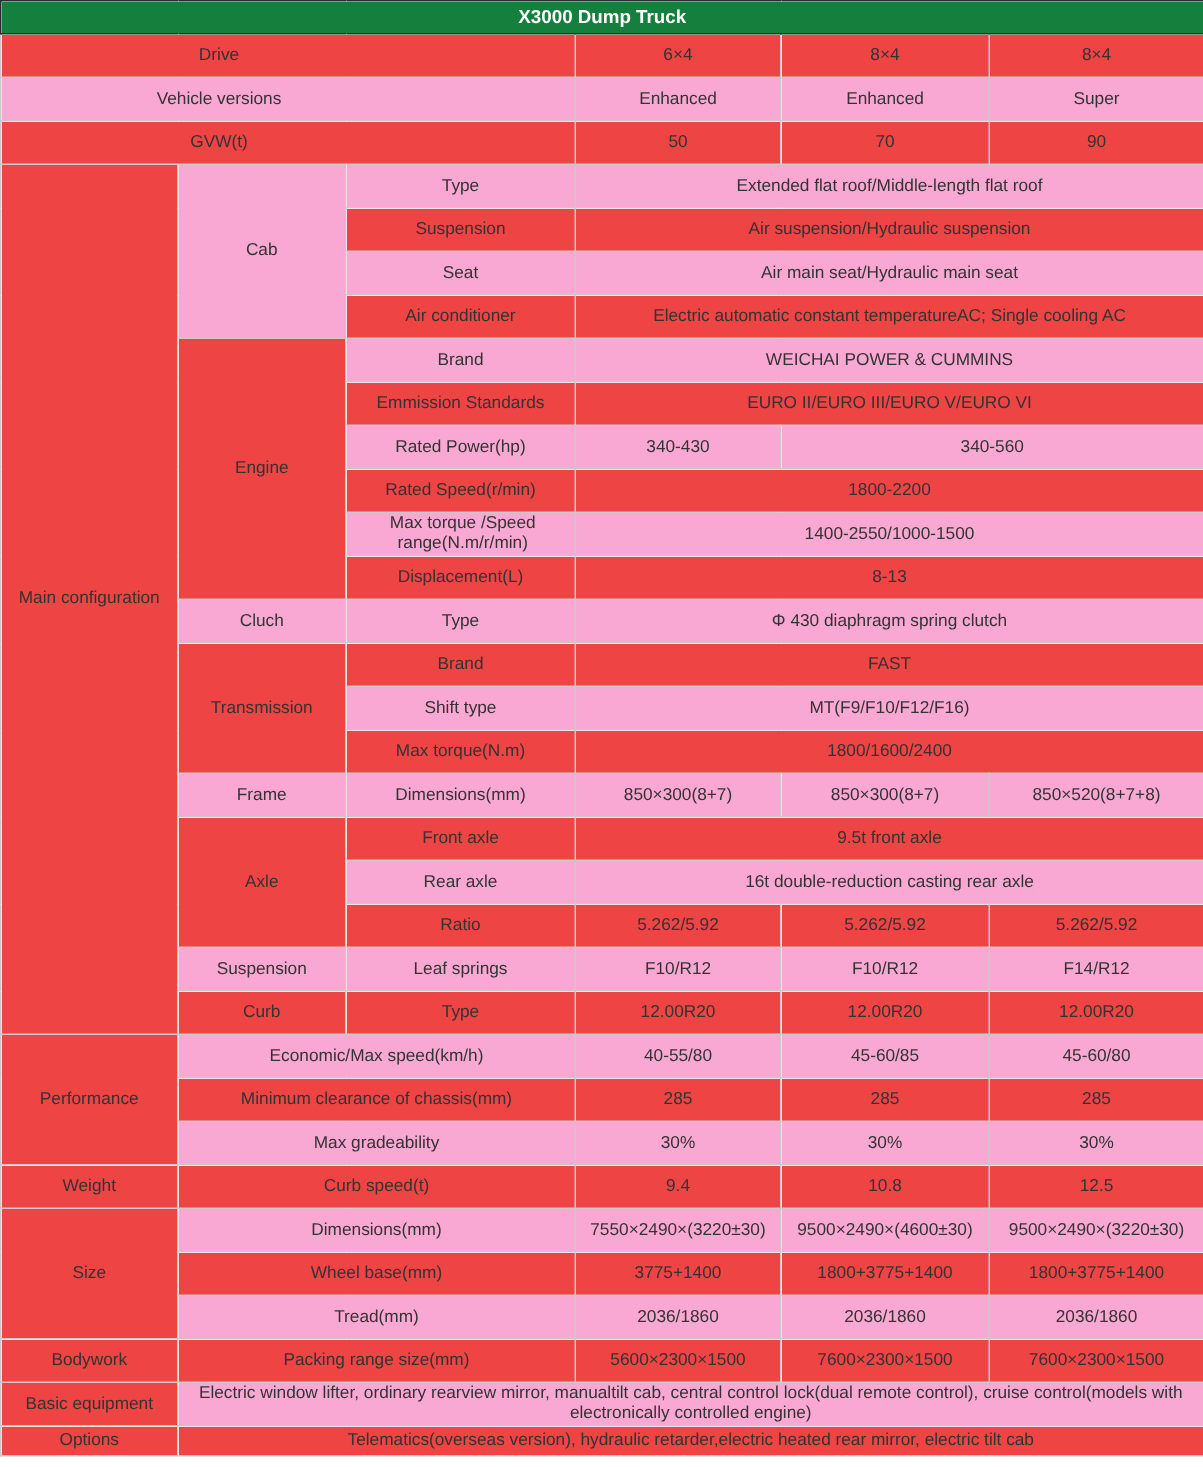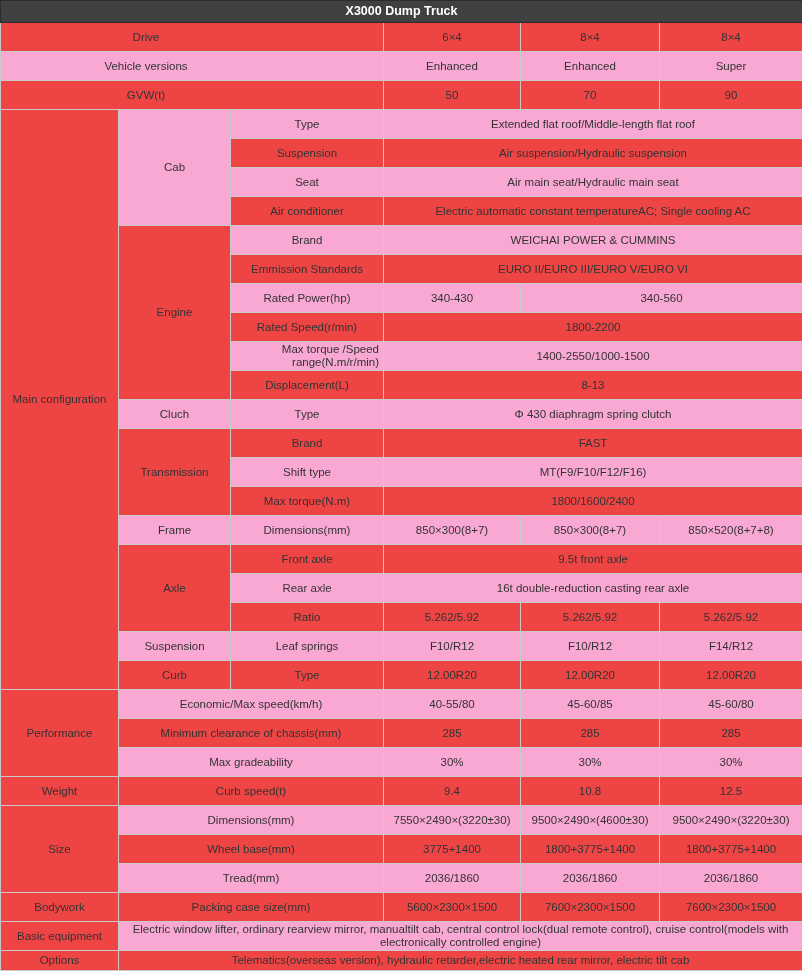--- a/index.html
+++ b/index.html
@@ -15,26 +15,26 @@
   td{
     border:1px solid #c9c9c9;
     font-size:11.5px;line-height:13px;color:#333333;
     text-align:center;vertical-align:middle;
     padding:1px 4px;overflow:hidden;
     word-wrap:break-word;
   }
   tr{height:29px;}
   .bg-w{background:#f9a8d4;}
   .bg-g{background:#ef4444;}
-  .bg-dark{background:#404040;}
+  .bg-dark{background:#15803d;}
   td.hdr{
     color:#ffffff;font-weight:bold;font-size:12.5px;
     border:1px solid #2b2b2b;
   }
-  td.align-l{text-align:right;padding-left:7px;}
+  td.align-l{text-align:center;padding-left:7px;}
   td.top-label{padding-right:96px;}
 </style>
 </head>
 <body>
 
 <div class="sheet">
   <table class="spec">
     <colgroup>
       <col style="width:118px">
       <col style="width:112px">
@@ -203,21 +203,21 @@
           <td class="bg-g">1800+3775+1400</td>
         </tr>
         <tr>
           <td colspan="2" class="bg-w">Tread(mm)</td>
           <td class="bg-w">2036/1860</td>
           <td class="bg-w">2036/1860</td>
           <td class="bg-w">2036/1860</td>
         </tr>
         <tr>
           <td class="bg-g">Bodywork</td>
-          <td colspan="2" class="bg-g">Packing case size(mm)</td>
+          <td colspan="2" class="bg-g">Packing range size(mm)</td>
           <td class="bg-g">5600×2300×1500</td>
           <td class="bg-g">7600×2300×1500</td>
           <td class="bg-g">7600×2300×1500</td>
         </tr>
         <tr>
           <td class="bg-g">Basic equipment</td>
           <td colspan="5" class="bg-w">Electric window lifter, ordinary rearview mirror, manualtilt cab, central control lock(dual remote control), cruise control(models with electronically controlled engine)</td>
         </tr>
         <tr style="height: 20px;">
           <td class="bg-g">Options</td>

